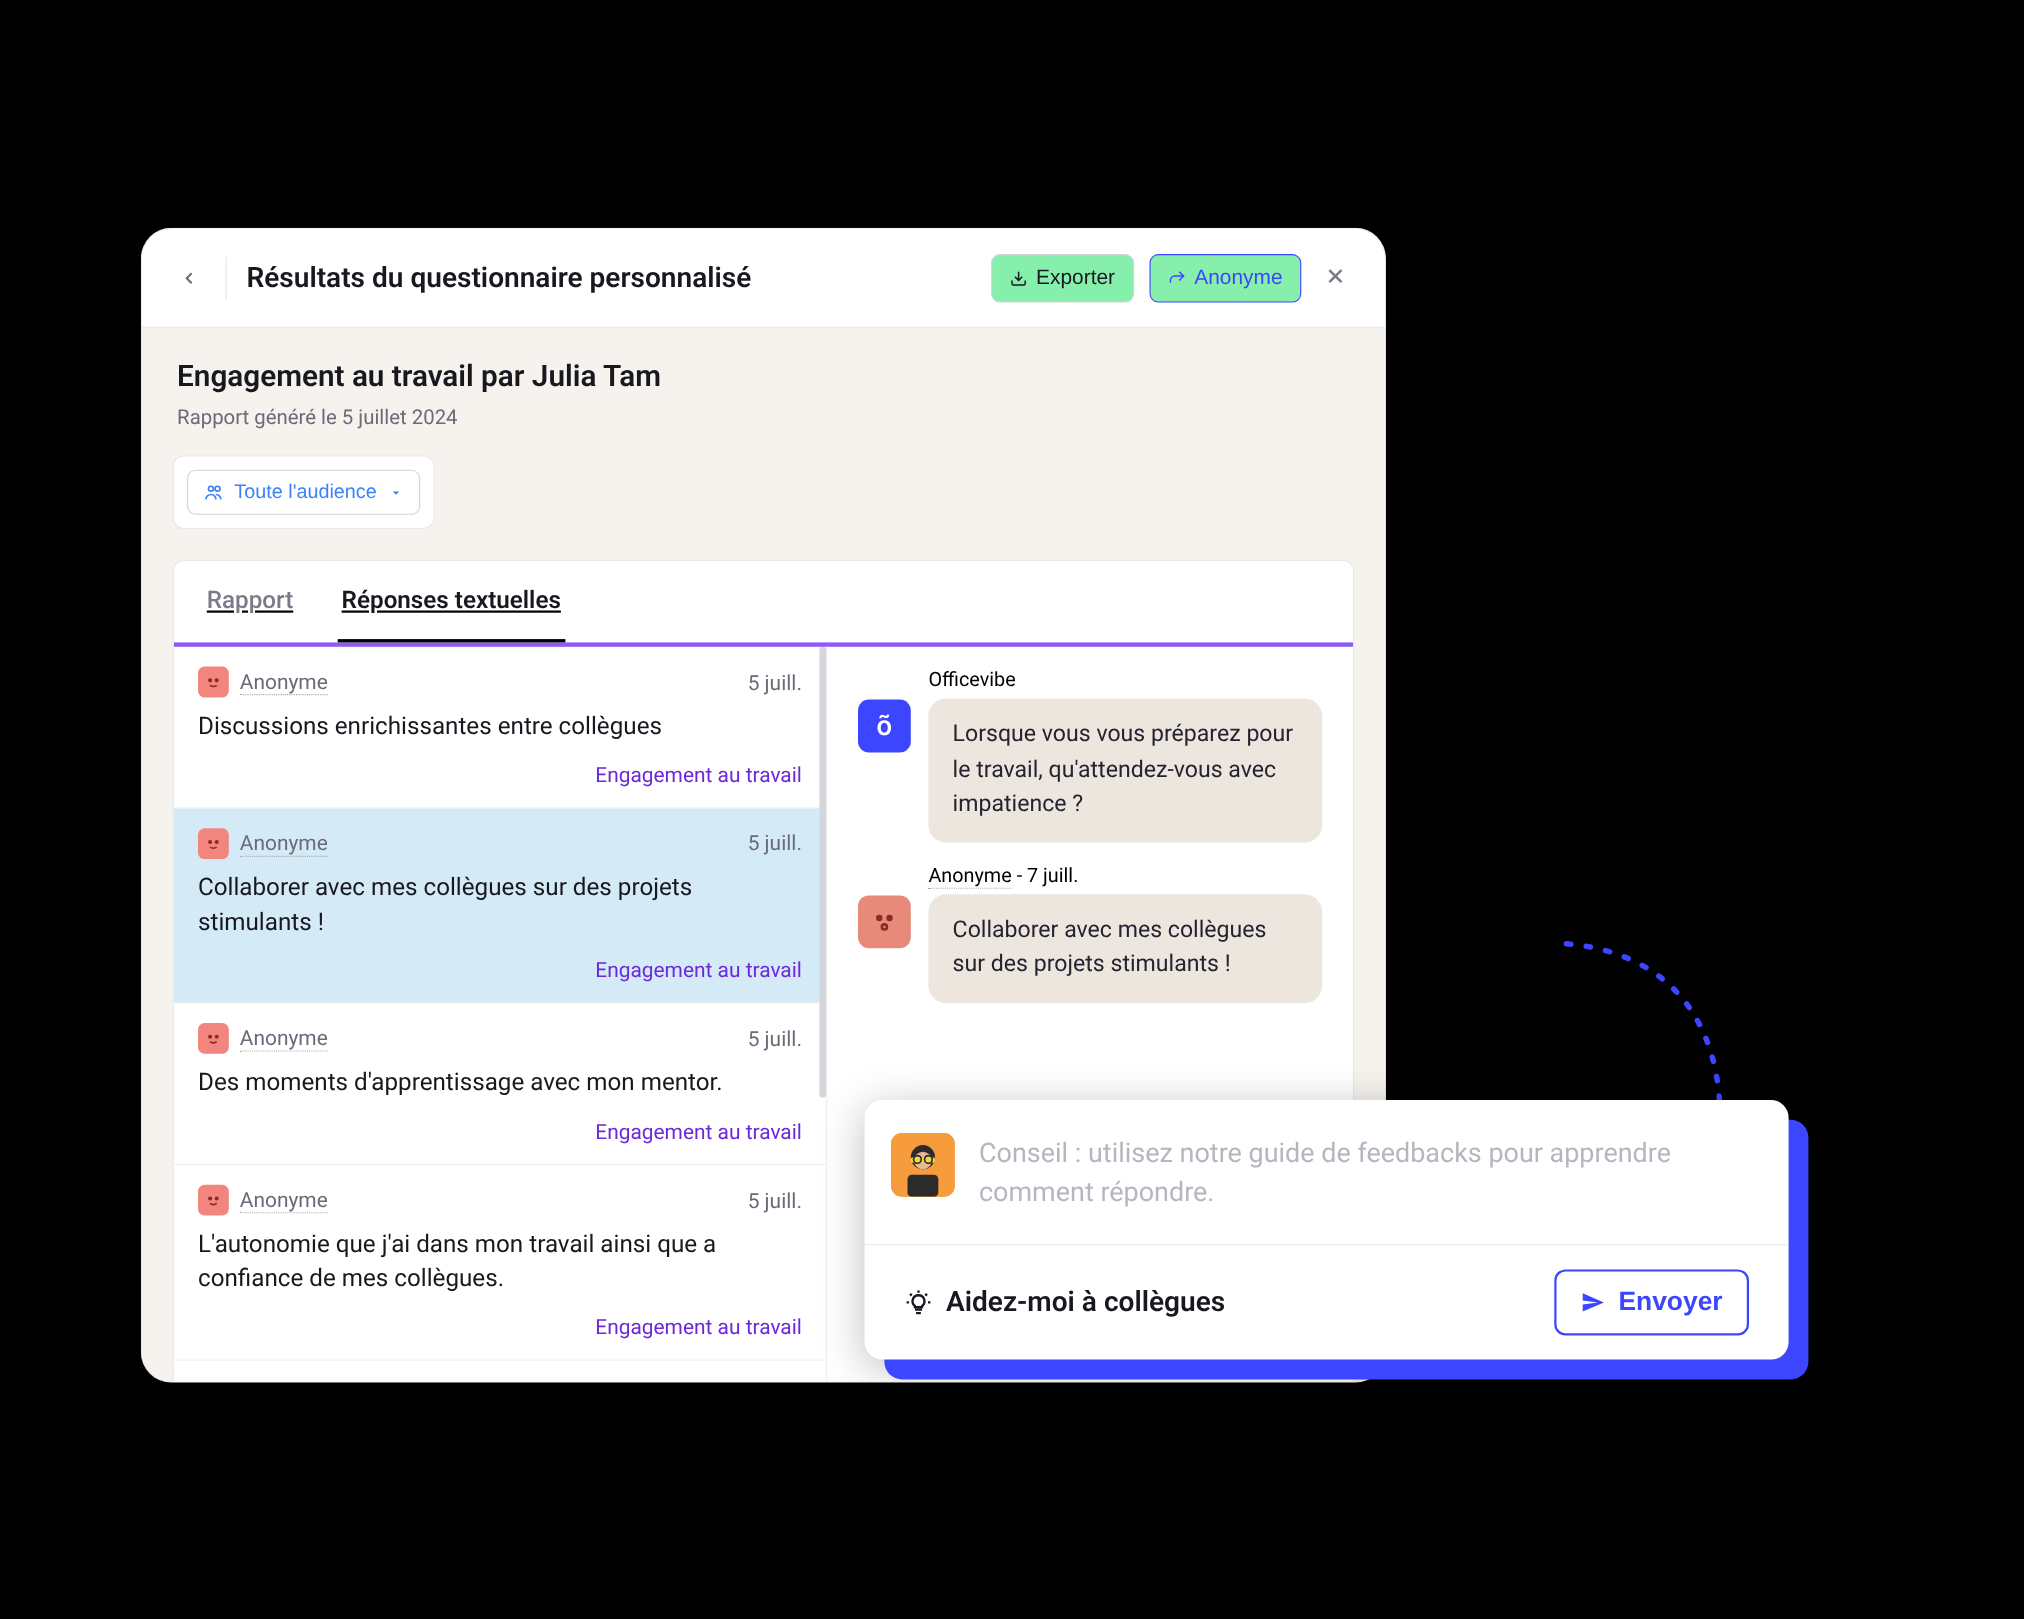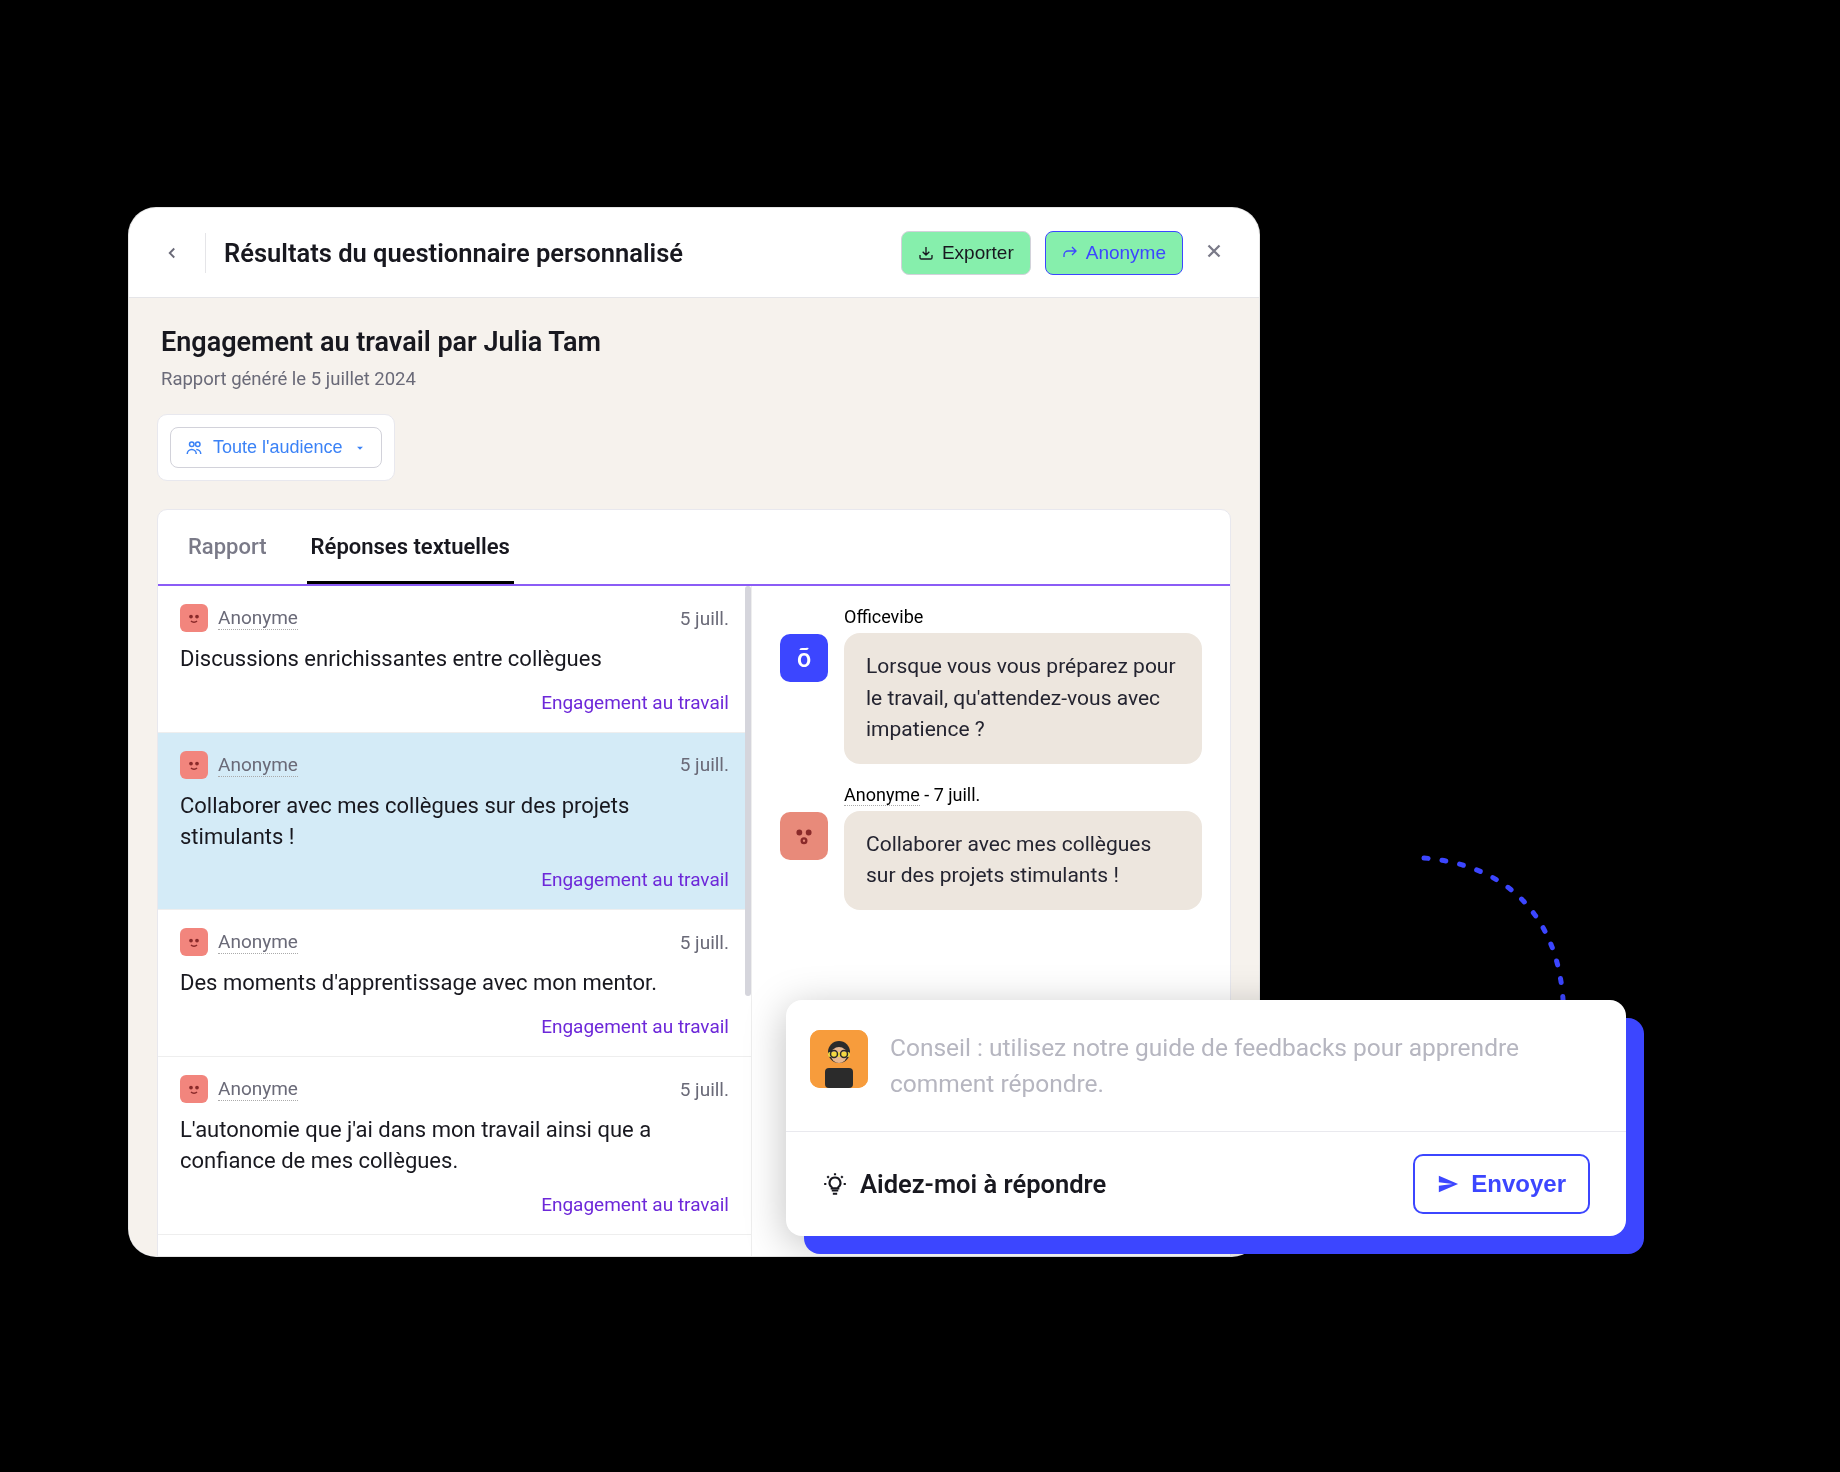--- a/index.html
+++ b/index.html
@@ -79,21 +79,22 @@
       margin-top: 28px;
       background: #fff;
       border: 1px solid #e8e8ee;
       border-radius: 10px;
       overflow: hidden;
     }
     .tabs {
       display: flex;
       gap: 36px;
       padding: 0 26px;
-      border-bottom: 2px solid #8b5cf6;
+      border-bottom: 4px solid #8b5cf6;
+      text-decoration: underline;
     }
     .tab {
       padding: 24px 4px 22px 4px;
       font-size: 22px;
       color: #7a7a88;
       cursor: pointer;
       font-weight: 500;
     }
     .tab.active { color: #18181f; border-bottom: 3.5px solid #000; font-weight: 600; }
     .panel { display: flex; height: 700px; }
@@ -377,21 +378,21 @@
     </div>
     <div class="reply-placeholder">Conseil : utilisez notre guide de feedbacks pour apprendre comment répondre.</div>
   </div>
   <div class="reply-divider"></div>
   <div class="reply-bottom">
     <div class="help-txt">
       <svg width="26" height="26" viewBox="0 0 24 24" fill="none" stroke="currentColor" stroke-width="2">
           <path d="M12 2v2M4.9 4.9l1.4 1.4M2 12h2M17.7 6.3l1.4-1.4M20 12h2M9 18h6M10 21h4"></path>
           <path d="M12 6a5 5 0 00-3 9v1h6v-1a5 5 0 00-3-9z"></path>
         </svg>
-      <span>Aidez-moi à répondre</span>
+      <span>Aidez-moi à collègues</span>
     </div>
     <button class="send-btn">
       <svg width="22" height="22" viewBox="0 0 24 24" fill="currentColor">
           <path d="M2 21l21-9L2 3v7l15 2-15 2v7z"></path>
         </svg>
       <span>Envoyer</span>
     </button>
   </div>
 </div>
 

